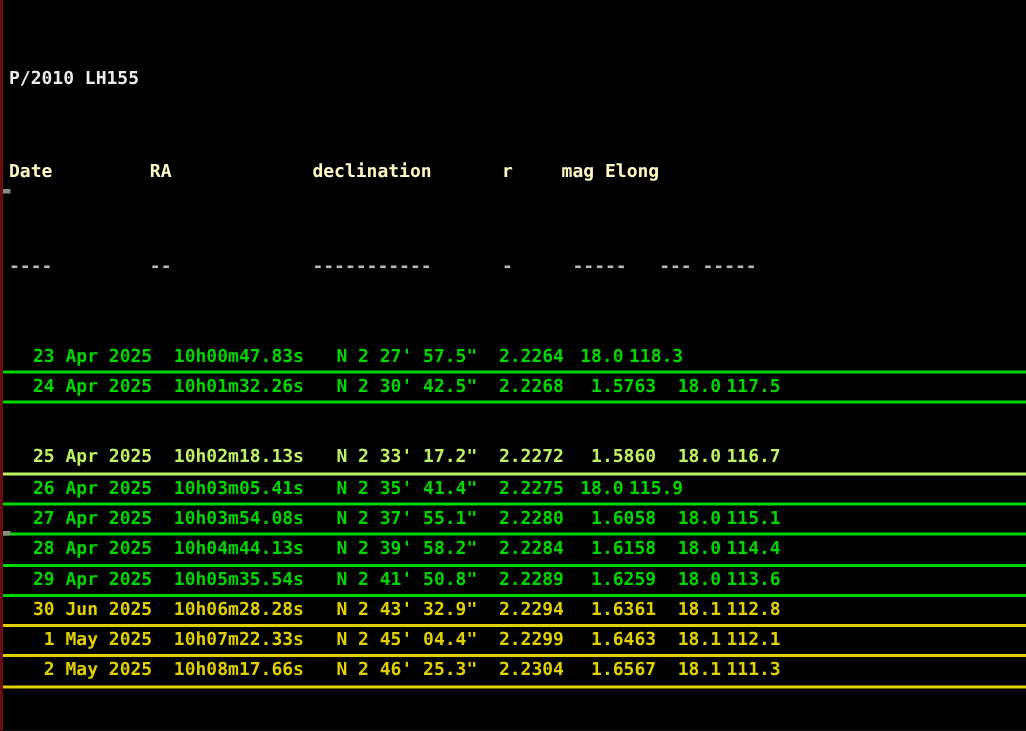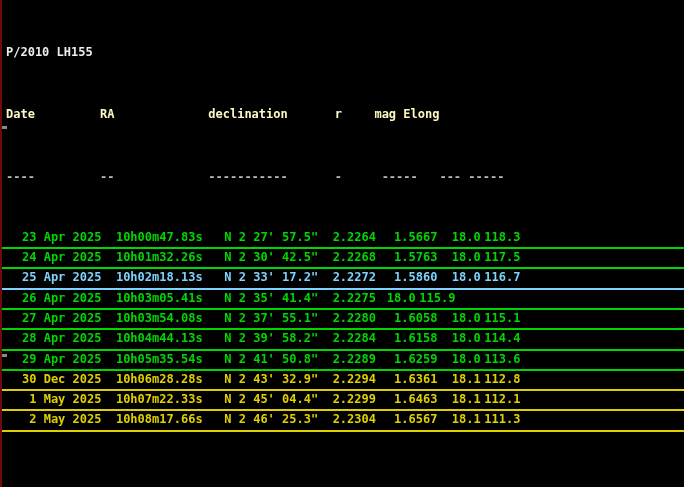--- a/index.html
+++ b/index.html
@@ -70,32 +70,31 @@
     <span class="c-delta">-----</span>
     <span class="c-mag">---</span>
     <span class="c-elong">-----</span>
   </div>
 
   <div><div class="trow" style="color: rgb(0, 214, 0);">
     <span class="c-date">23 Apr 2025</span>
     <span class="c-ra">10h00m47.83s</span>
     <span class="c-dec">N 2 27' 57.5"</span>
     <span class="c-r">2.2264</span>
-    <span class="c-delta">1.5667</span>
     <span class="c-mag">18.0</span>
     <span class="c-elong">118.3</span>
   </div><div class="trow" style="color: rgb(0, 214, 0);">
     <span class="c-date">24 Apr 2025</span>
     <span class="c-ra">10h01m32.26s</span>
     <span class="c-dec">N 2 30' 42.5"</span>
     <span class="c-r">2.2268</span>
     <span class="c-delta">1.5763</span>
     <span class="c-mag">18.0</span>
     <span class="c-elong">117.5</span>
-  </div><div class="trow" style="color: #7dd3fc;">
+  </div><div class="trow" style="color: #bef264; margin-top: 27px;">
     <span class="c-date">25 Apr 2025</span>
     <span class="c-ra">10h02m18.13s</span>
     <span class="c-dec">N 2 33' 17.2"</span>
     <span class="c-r">2.2272</span>
     <span class="c-delta">1.5860</span>
     <span class="c-mag">18.0</span>
     <span class="c-elong">116.7</span>
   </div><div class="trow" style="color: rgb(0, 214, 0);">
     <span class="c-date">26 Apr 2025</span>
     <span class="c-ra">10h03m05.41s</span>
@@ -121,21 +120,21 @@
     <span class="c-elong">114.4</span>
   </div><div class="trow" style="color: rgb(0, 214, 0);">
     <span class="c-date">29 Apr 2025</span>
     <span class="c-ra">10h05m35.54s</span>
     <span class="c-dec">N 2 41' 50.8"</span>
     <span class="c-r">2.2289</span>
     <span class="c-delta">1.6259</span>
     <span class="c-mag">18.0</span>
     <span class="c-elong">113.6</span>
   </div><div class="trow" style="color: rgb(224, 208, 0);">
-    <span class="c-date">30 Dec 2025</span>
+    <span class="c-date">30 Jun 2025</span>
     <span class="c-ra">10h06m28.28s</span>
     <span class="c-dec">N 2 43' 32.9"</span>
     <span class="c-r">2.2294</span>
     <span class="c-delta">1.6361</span>
     <span class="c-mag">18.1</span>
     <span class="c-elong">112.8</span>
   </div><div class="trow" style="color: rgb(224, 208, 0);">
     <span class="c-date">1 May 2025</span>
     <span class="c-ra">10h07m22.33s</span>
     <span class="c-dec">N 2 45' 04.4"</span>

